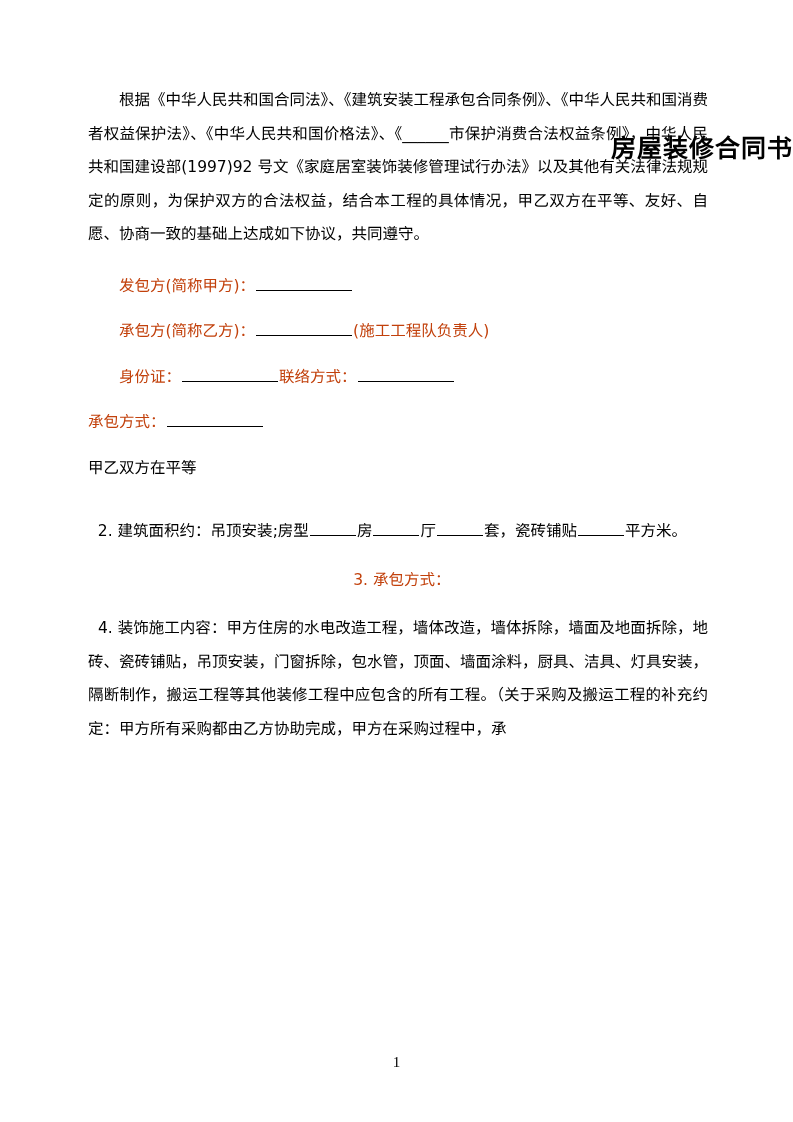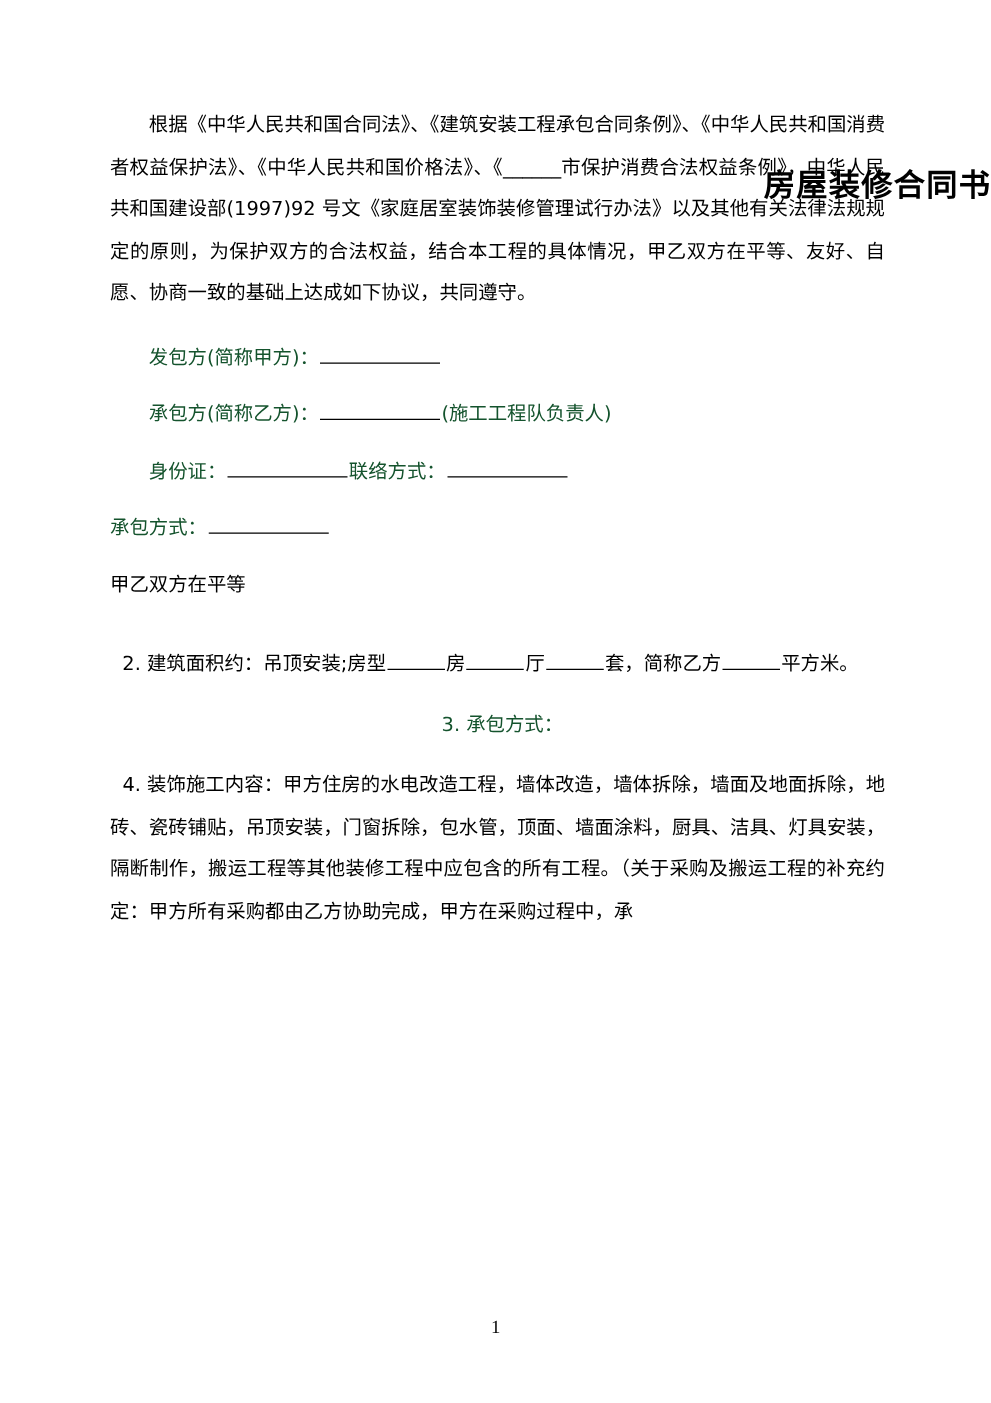--- a/index.html
+++ b/index.html
@@ -50,21 +50,21 @@
   }
   .gap-intro { height: 84px; }
   .gap-line  { height: 18px; }
   .gap-small { height: 12px; }
   .gap-item  { height: 15px; }
 
   .field-line {
     font-size: 15.5px;
     line-height: 33.5px;
     margin: 0;
-    color: #14532d;
+    color: #c2410c;
     white-space: nowrap;
   }
   .field-line.pad-left { padding-left: 2em; }
   .field-line.pad-left-half { padding-left: 0.5em; text-align: center; }
 
   .blank {
     display: inline-block;
     border-bottom: 1px solid #000;
     vertical-align: baseline;
     height: 15px;
@@ -140,21 +140,21 @@
     <div class="gap-small"></div>
 
     <p class="section-head">甲乙双方在平等</p>
 
     <div class="gap-item"></div>
 
 
     <div class="gap-item"></div>
 
     <p class="flow-para">
-      &nbsp;&nbsp;<span>2.</span>&nbsp;<span>建筑面积约：</span><span>吊顶安装</span>;<span>房型</span><span class="blank w-short"></span><span>房</span><span class="blank w-short"></span><span>厅</span><span class="blank w-short"></span><span>套</span>，<span>简称乙方</span><span class="blank w-short"></span><span>平方米。</span>
+      &nbsp;&nbsp;<span>2.</span>&nbsp;<span>建筑面积约：</span><span>吊顶安装</span>;<span>房型</span><span class="blank w-short"></span><span>房</span><span class="blank w-short"></span><span>厅</span><span class="blank w-short"></span><span>套</span>，<span>瓷砖铺贴</span><span class="blank w-short"></span><span>平方米。</span>
     </p>
 
     <div class="gap-item"></div>
 
     <p class="field-line pad-left-half">
       <span>3.</span>&nbsp;<span>承包方式：</span>
     </p>
 
     <div class="gap-item"></div>
 

